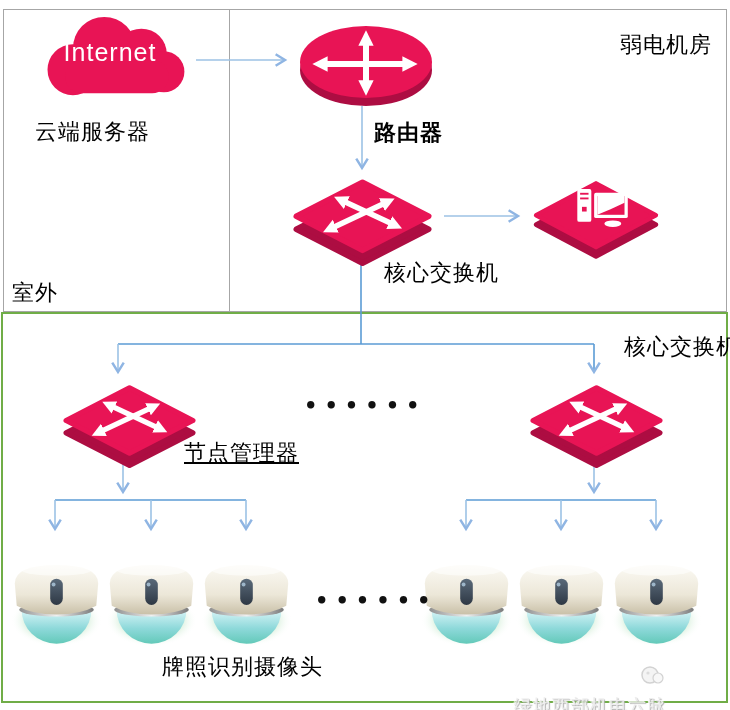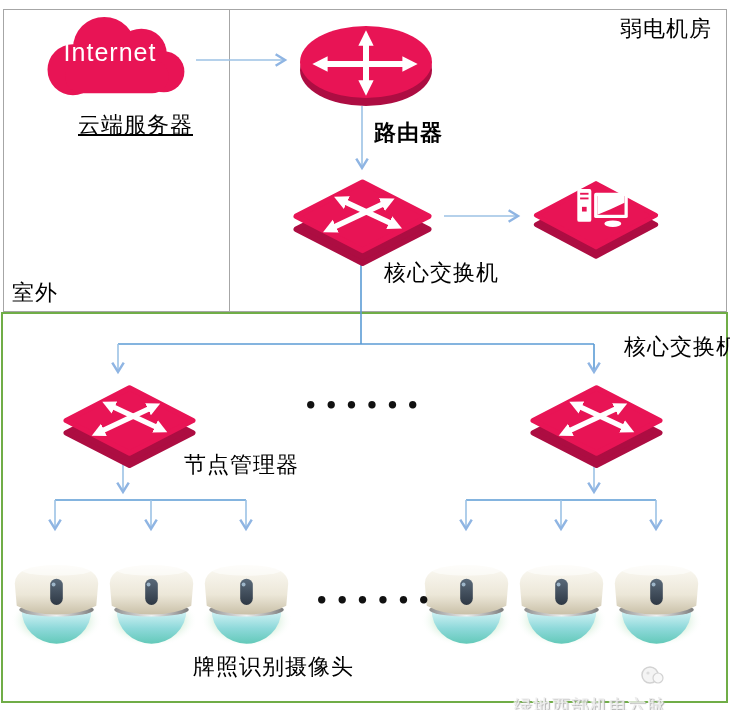--- a/index.html
+++ b/index.html
@@ -22,29 +22,29 @@
   .pos-router{left:293px;top:22px;width:150px;height:88px;}
   .pos-switch{left:284px;top:174px;width:157px;height:92px;}
   .pos-server{left:526px;top:176px;width:140px;height:86px;}
   .pos-nm-left{left:53px;top:380px;width:153px;height:88px;}
   .pos-nm-right{left:520px;top:380px;width:153px;height:88px;}
   .pos-cam{width:97px;height:100px;top:551px;}
   .cam1{left:8px;}  .cam2{left:103px;} .cam3{left:198px;}
   .cam4{left:418px;}.cam5{left:513px;} .cam6{left:608px;}
   
   .lbl{position:absolute;z-index:4;font-size:22px;color:#000;letter-spacing:1px;white-space:nowrap;}
-  .lbl-cloud{left:35px;top:110px;width:158px;text-align:right;text-decoration:underline;}
+  .lbl-cloud{left:35px;top:117px;width:158px;text-align:left;}
   .lbl-router{left:374px;top:118px;font-weight:bold;}
-  .lbl-machine-room{left:620px;top:14px;}
+  .lbl-machine-room{left:620px;top:30px;}
   .lbl-switch{left:384px;top:258px;text-align:right;}
   .lbl-server{left:540px;top:266px;}
   .lbl-outdoor{left:12px;top:264px;margin-top:14px;}
   .lbl-parking{left:624px;top:332px;}
-  .lbl-nm{left:184px;top:450px;}
-  .lbl-cameras{left:162px;top:652px;margin-left:31px;}
+  .lbl-nm{left:184px;top:438px;text-decoration:underline;}
+  .lbl-cameras{left:162px;top:652px;}
   .cloud-word{position:absolute;z-index:4;left:35px;top:38px;width:150px;text-align:center;
               color:#fff;font-size:25px;letter-spacing:1px;}
   
   .dots{position:absolute;z-index:4;font-family:"DejaVu Sans",sans-serif;
         font-size:21px;font-weight:bold;letter-spacing:7px;color:#111;}
   .dots-mid{left:304px;top:394px;}
   .dots-bottom{left:315px;top:589px;}
   
   .watermark{position:absolute;z-index:4;left:514px;top:662px;display:flex;align-items:flex-end;gap:6px;flex-direction:column;}
   .wm-text{font-size:18px;letter-spacing:1px;color:#ededed;

